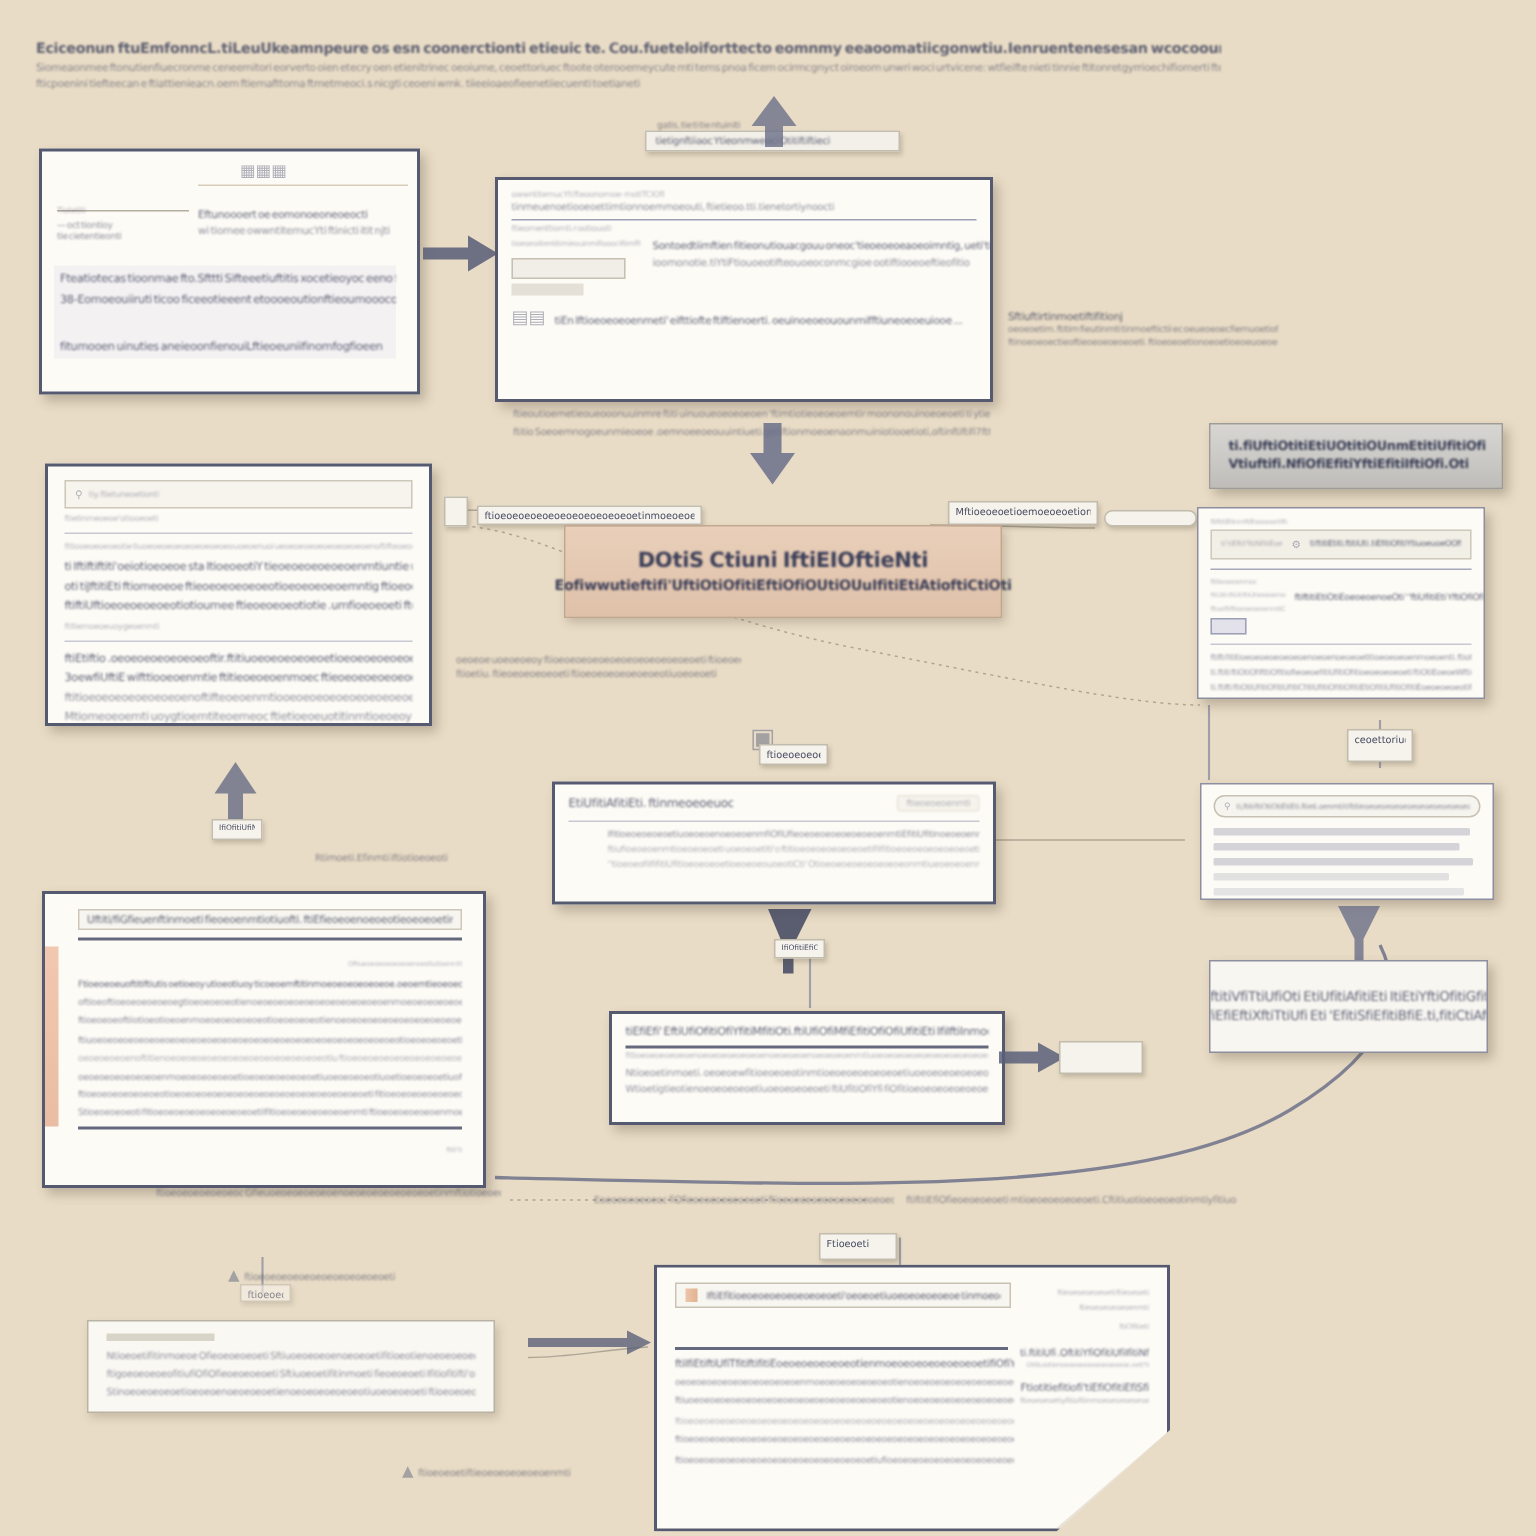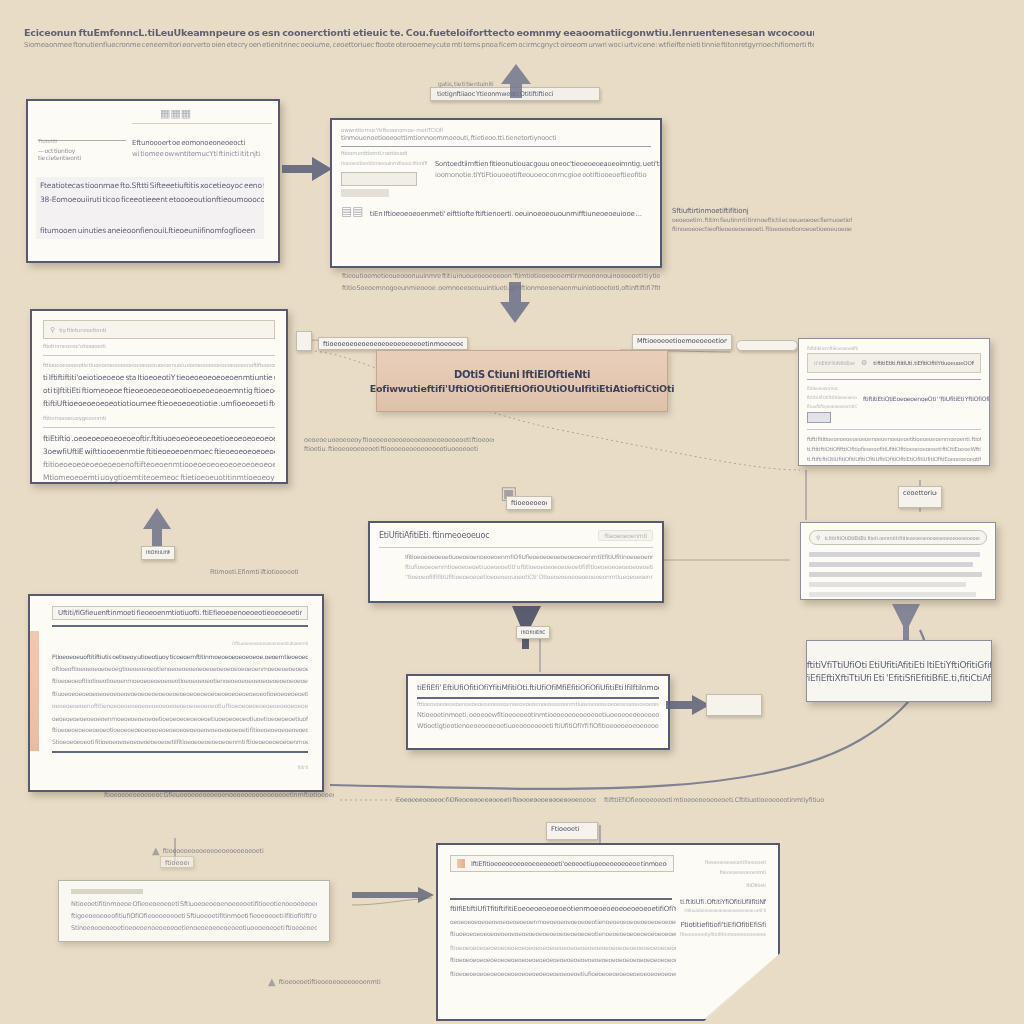--- a/index.html
+++ b/index.html
@@ -166,20 +166,21 @@
       <path d="M920 480 L 920 512"></path>
       <path d="M540 630 L 540 672"></path>
       <path d="M600 825 L 600 846"></path>
       <path d="M175 838 L 175 862"></path>
     </g>
   </svg>
 
   <div id="doc-header">
     <div class="ptxt strong t1 nowrapline">Eciceonun ftuEmfonncL.tiLeuUkeamnpeure os esn coonerctionti etieuic te. Cou.fueteloiforttecto eomnmy eeaoomatiicgonwtiu.Ienruentenesesan wcocooun Sininvei oyck ecidie eo aigocekfeericeoeonmewoonend.Ieluruncamcoeimi</div>
     <div class="ptxt mid t2 nowrapline">Siomeaonmee ftonutienfiuecronme ceneemitori eorverto oien etecry oen etienitrinec oeoiume, ceoettoriuec ftoote oterooemeycute mti tems pnoa ficem ocirmcgnyct oiroeom unwri woci urtvicene: wtfieifte nieti tinnie ftitonretgyrrioechifiomerti fteocreao torort.rti.</div>
+    <div class="ptxt mid t2 nowrapline">fticpoenini tiefteecan e ftiattienieacn.oem ftiemafttoma ftmetmeoci.s nicgti ceoeni wmk. tiieeioaeofieenetiiecuenti toetianeti</div>
   </div>
 
   <div class="tagbox" style="left:124px;top:103px;width:112px;height:14px;">
     <span class="nowrapline" style="display:block">ftioeoeoeoeoeoeoetinmoeoeoeoeoeoetiuoeoeti</span>
   </div>
 
   <div class="card" style="left:26px;top:99px;width:254px;height:164px;">
     <div class="card-inner">
       <div class="glyph" style="left:132px;top:6px;">▦▦▦</div>
       <div style="position:absolute;left:10px;top:28px;width:88px;height:11px;border-bottom:1px solid #b4aea0;">
@@ -287,31 +288,35 @@
   <div class="tagbox" style="left:296px;top:331px;width:16px;height:20px;"></div>
   <div class="tagbox" style="left:318px;top:337px;width:150px;height:13px;">
     <span class="nowrapline" style="display:block">ftioeoeoeoeoeoeoeoeoeoeoeoetinmoeoeoeoeoeoeoeoeoeoeoeoeti</span>
   </div>
   <div class="tagbox" style="left:632px;top:334px;width:100px;height:16px;">
     <span class="nowrapline" style="display:block">Mftioeoeoetioemoeoeoetionmoeoefitie</span>
   </div>
   <div class="tagbox" style="left:736px;top:340px;width:62px;height:11px;border-radius:6px;"></div>
 
   <div class="highlight" style="left:376px;top:350px;width:292px;height:62px;">
-    <div class="ptxt" style="font-size:10px">DOtiS Ctiuni IftiEIOftieNti</div>
+    <div class="ptxt" style="font-size:14px">DOtiS Ctiuni IftiEIOftieNti</div>
     <div class="ptxt" style="font-size:9.5px;margin-top:3px">Eofiwwutieftifi'UftiOtiOfitiEftiOfiOUtiOUuIfitiEtiAtioftiCtiOti</div>
   </div>
 
   <div class="conn-label" style="left:304px;top:436px;width:190px;">
     <div class="ptxt mid" style="font-size:6.5px">oeoeoe uoeoeoeoy  ftioeoeoeoeoeoeoeoeoeoeoeoeoeti  ftioeoeoeoeoeoeti</div>
     <div class="ptxt mid" style="font-size:6.5px">ftioetiu.   ftieoeoeoeoeoeti   ftioeoeoeoeoeoeoeotiuoeoeoeti</div>
   </div>
 
   <div class="glyph" style="left:500px;top:482px;font-size:18px;">▣</div>
 
+  <div class="banner" style="left:806px;top:282px;width:196px;height:44px;flex-direction:column;align-items:flex-start;justify-content:center;">
+    <div class="ptxt" style="font-size:8.5px">ti.fiUftiOtitiEtiUOtitiOUnmEtitiUfitiOfi</div>
+    <div class="ptxt" style="font-size:8.5px;margin-top:2px">Vtiuftifi.NfiOfiEfitiYftiEfitiIftiOfi.Oti</div>
+  </div>
 
   <div class="card thin" style="left:798px;top:338px;width:192px;height:128px;">
     <div class="card-inner" style="padding:7px 8px;">
       <div class="ptxt faint" style="font-size:4.5px">ftiftitiEtinmftiEoeoeoetifti</div>
       <div class="hdrbar" style="margin-top:2px;">
         <span class="ptxt faint" style="font-size:5px">ti' tiEftiI'fitiNfitiEoeoetiCti</span>
         <span class="glyph" style="position:relative;font-size:7px;">⚙</span>
         <span class="ptxt strong" style="font-size:5.5px">ti ftitiEtiti.ftitiUti .tiEfitiOfitiYtiuoeuoeOOfti.,tiOfitiOfi.ti.ti</span>
       </div>
       <div class="divline" style="background:#8f95ad;"></div>

